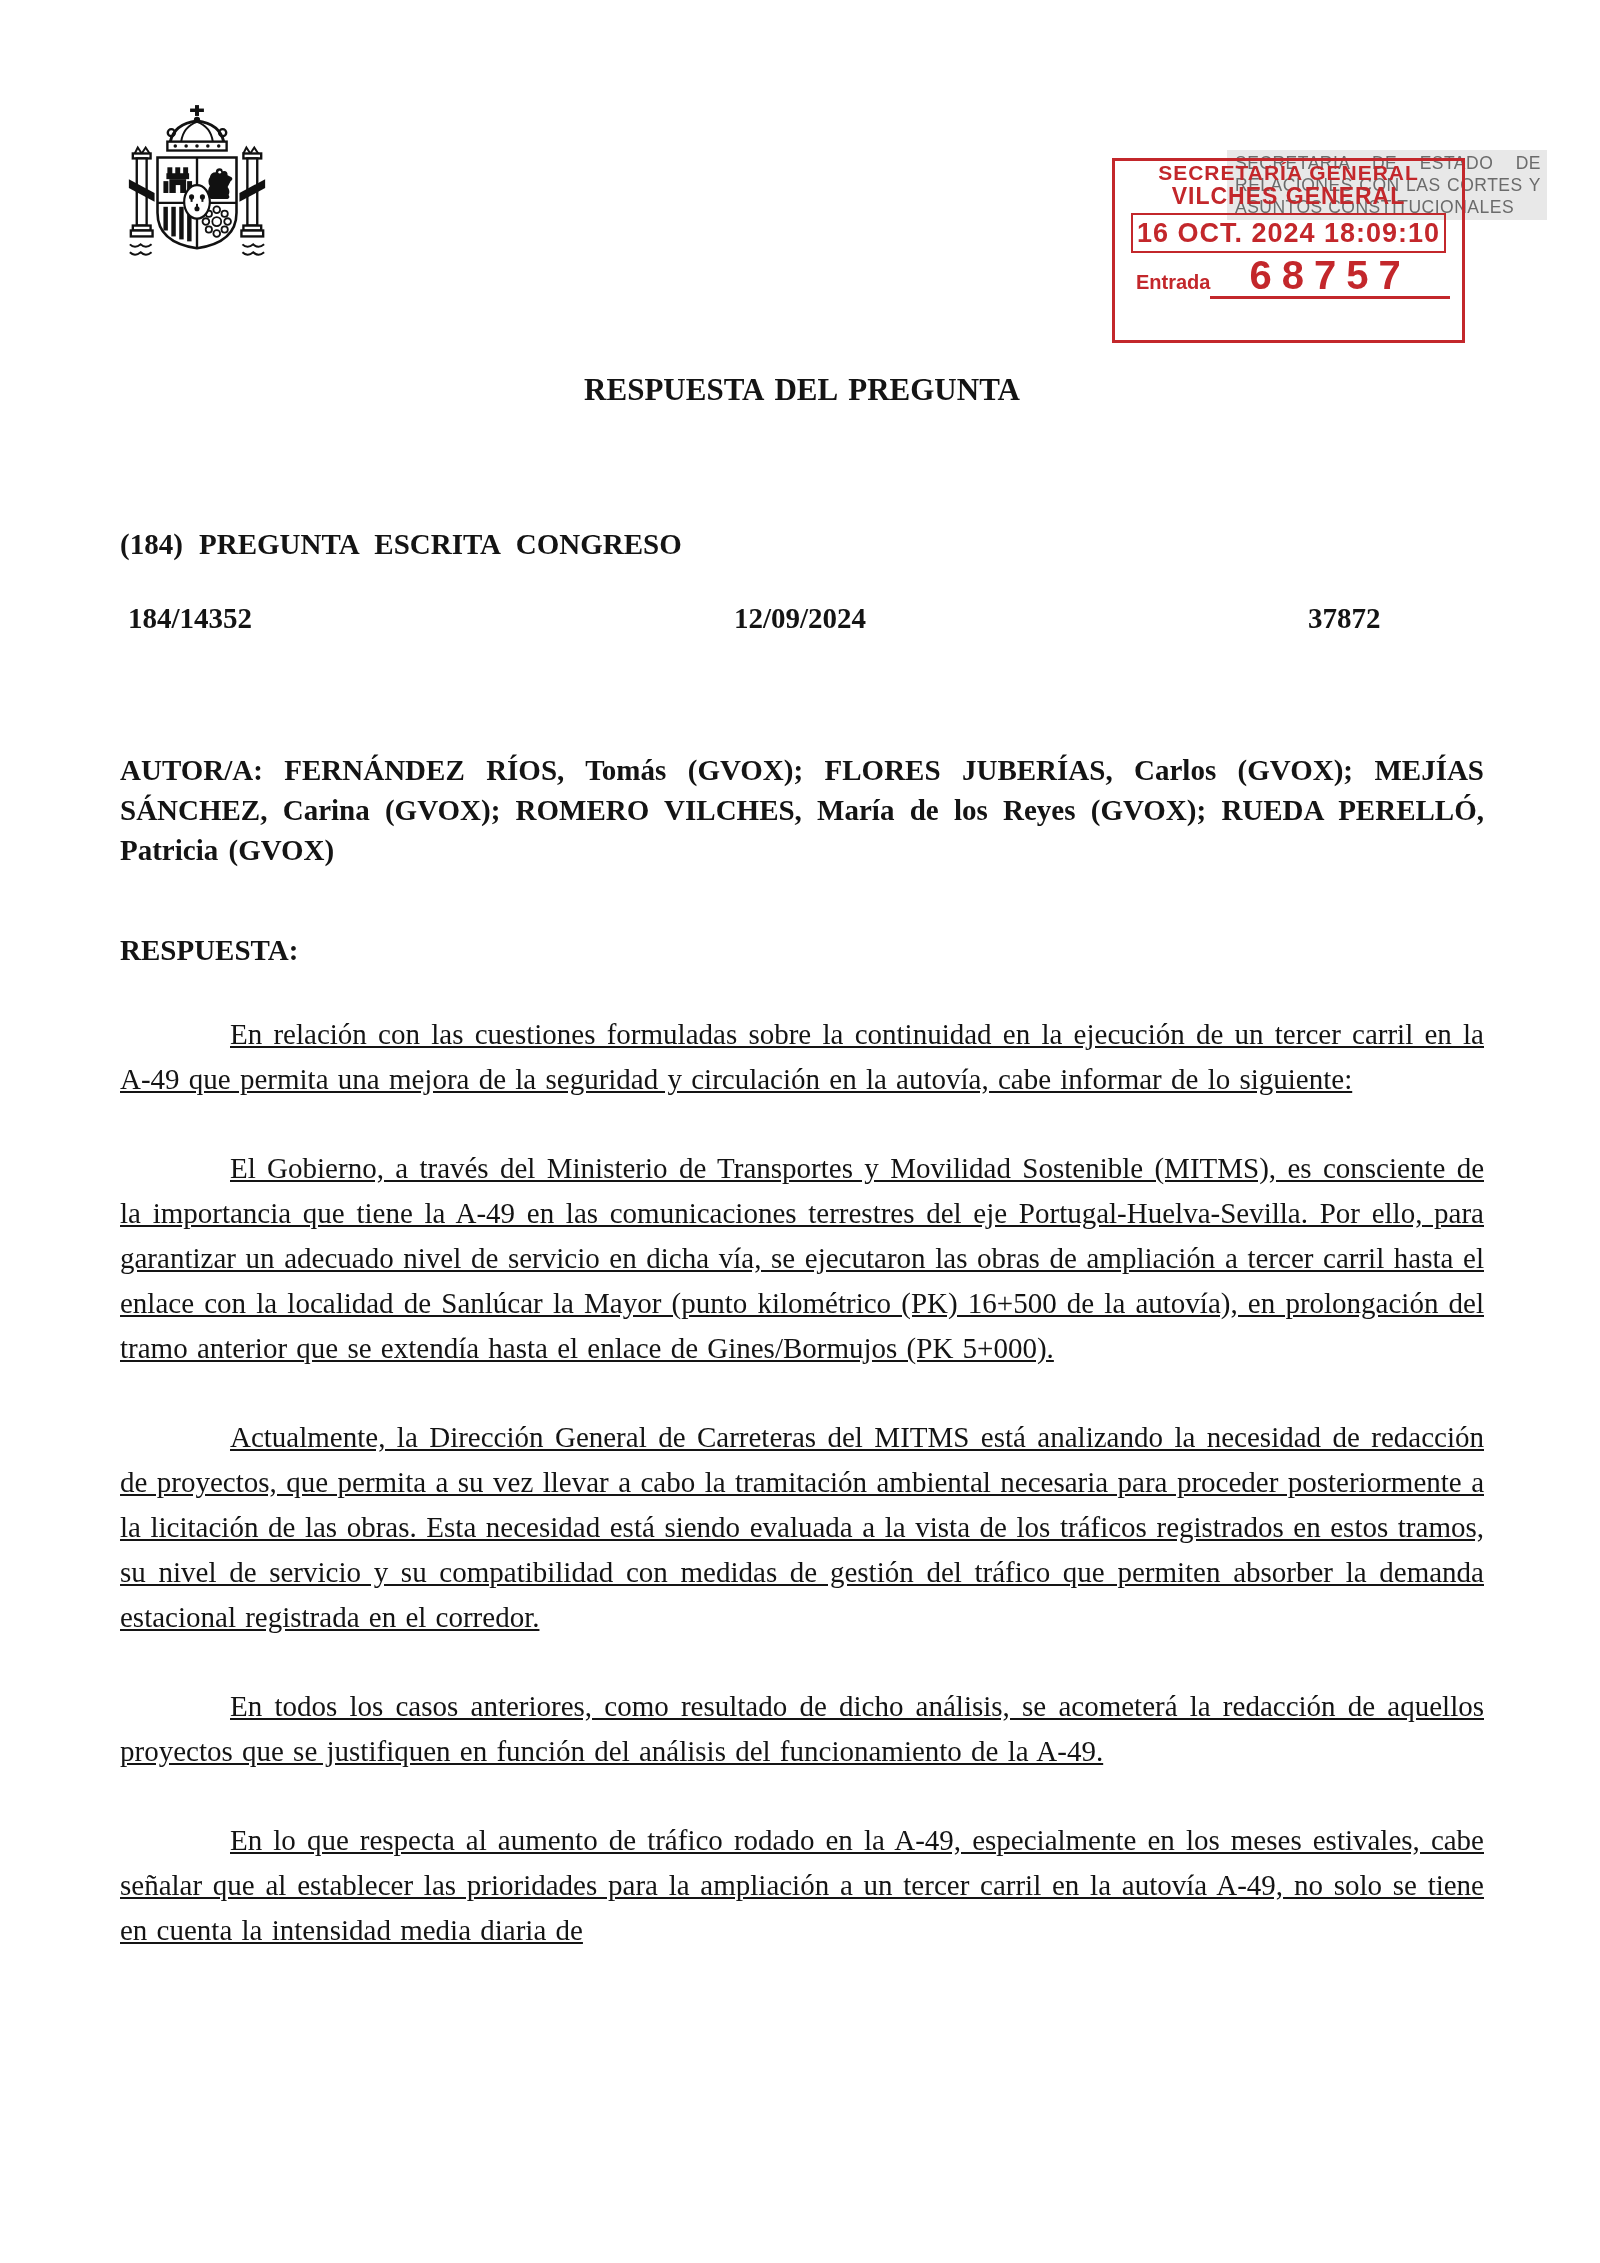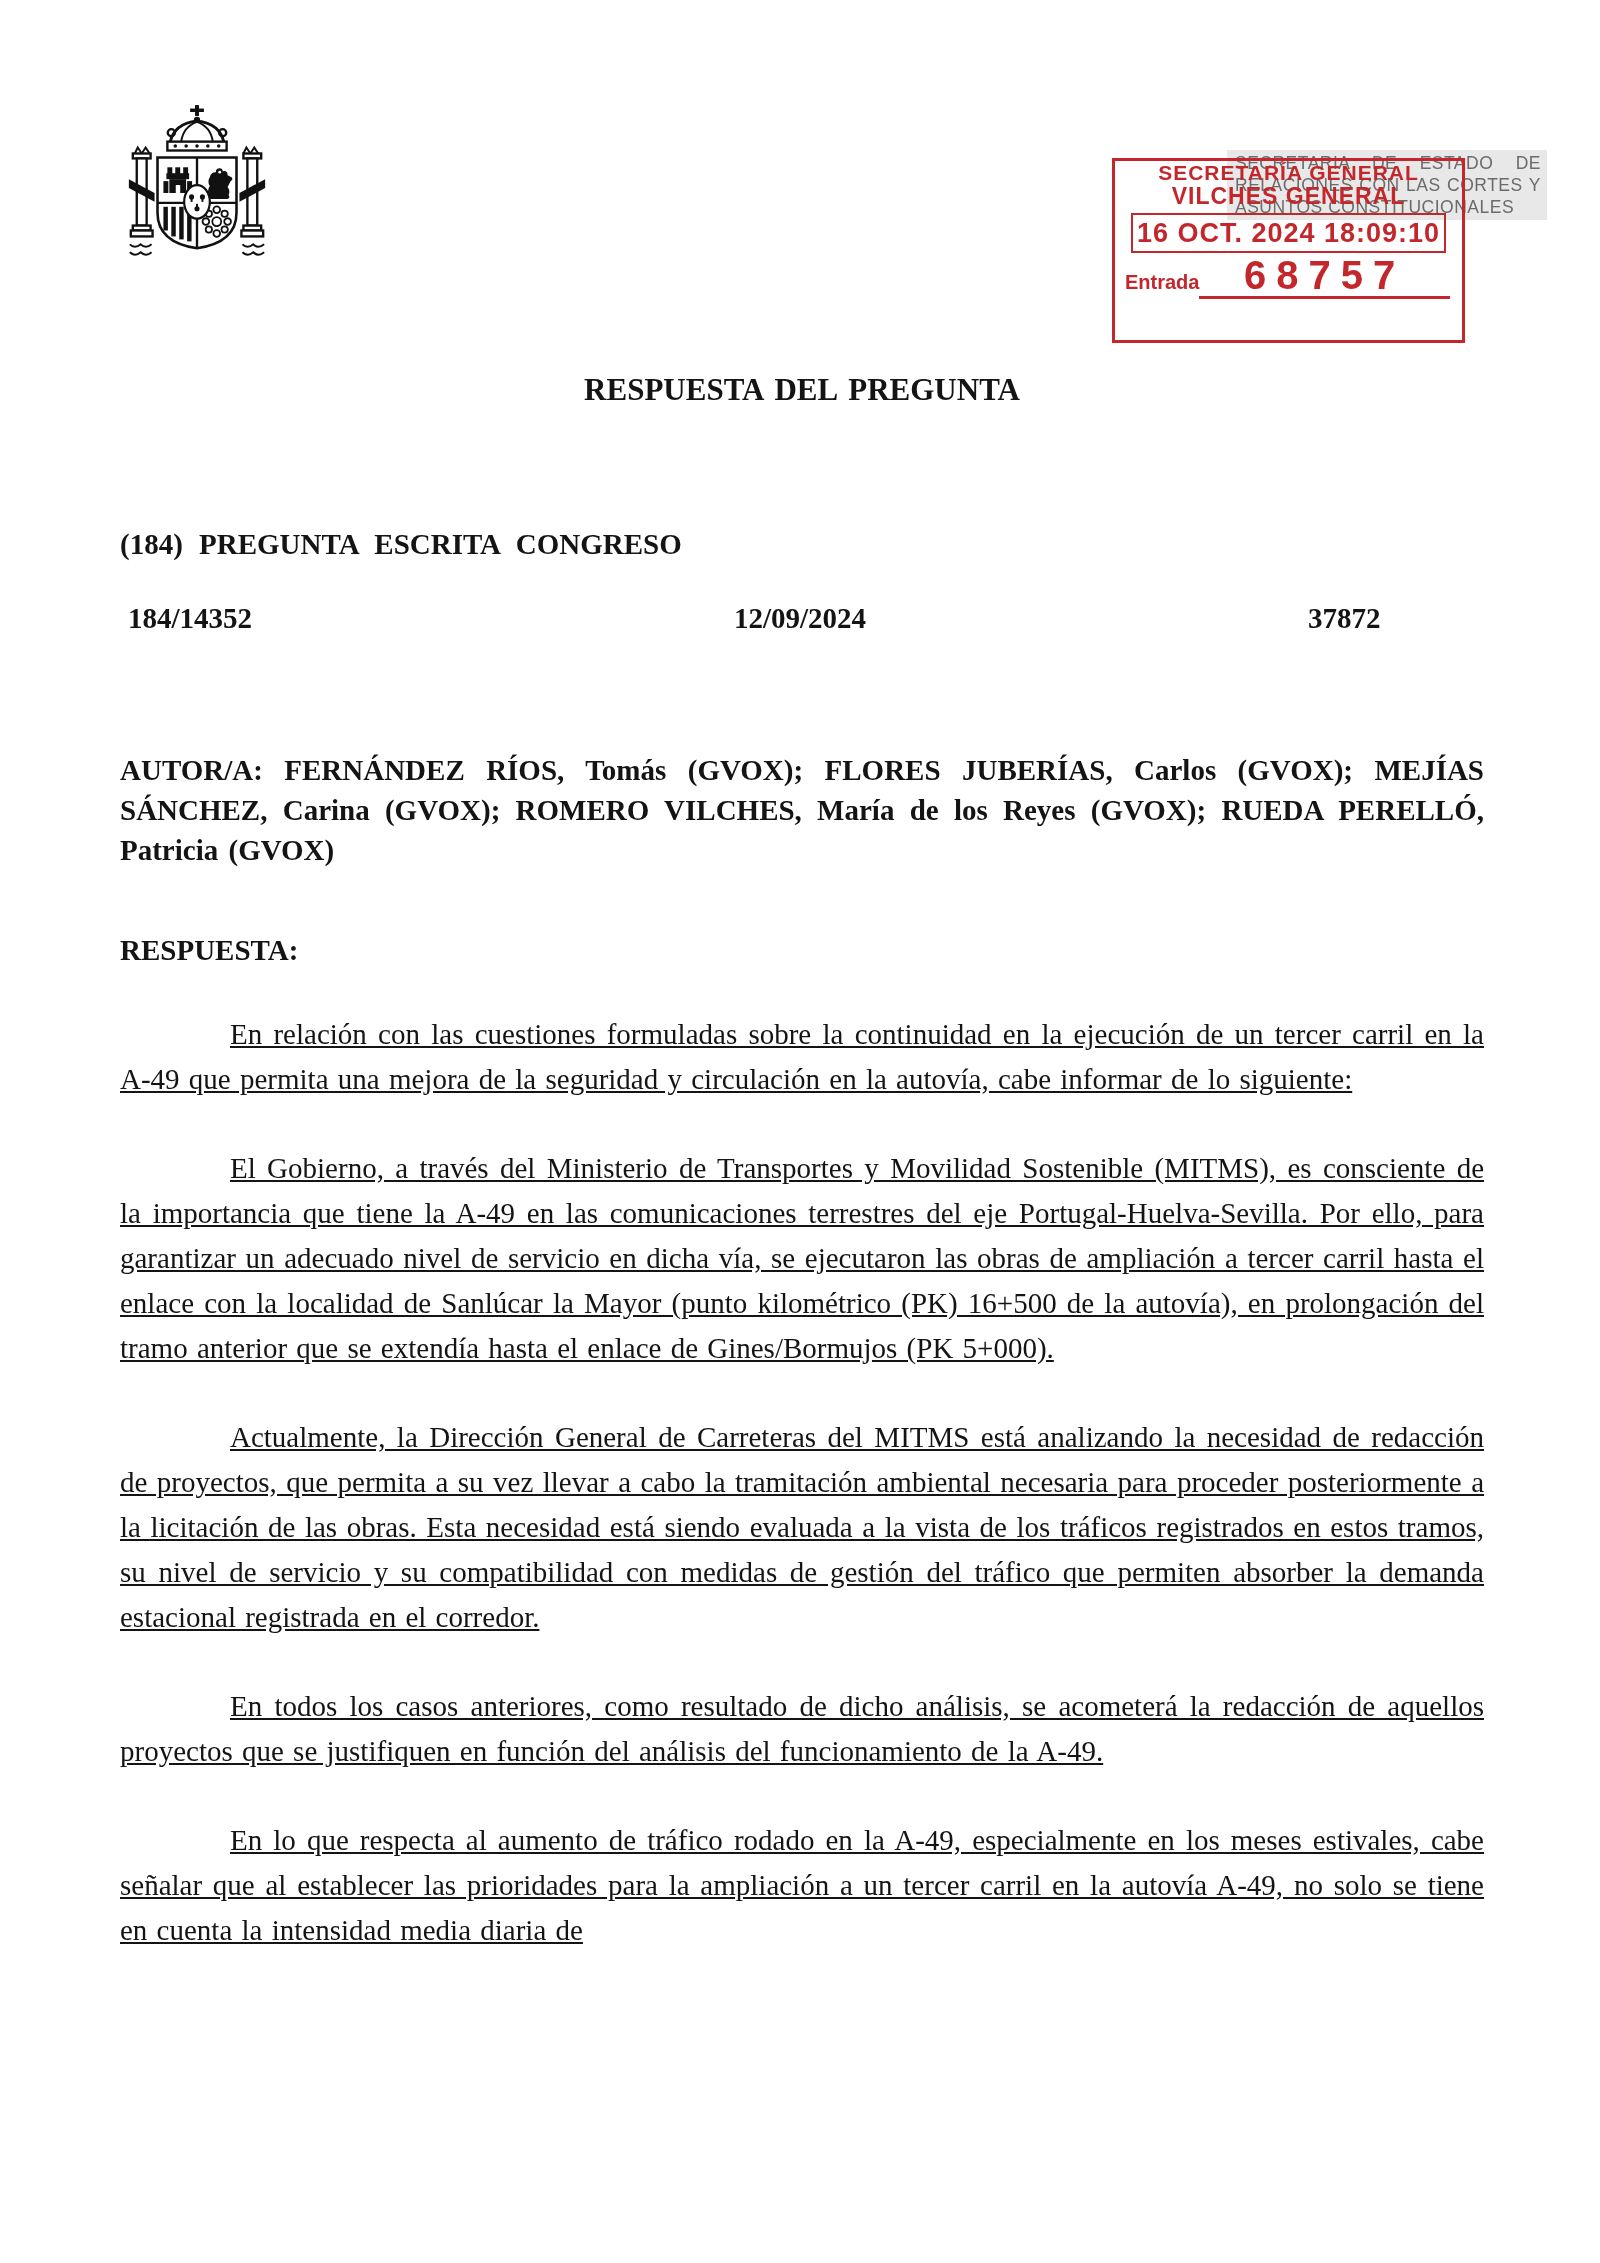--- a/index.html
+++ b/index.html
@@ -45,21 +45,21 @@
   .red-stamp .l2 { font-size:21px; line-height:23px; letter-spacing:1px; }
   .red-stamp .l3 { font-size:23px; line-height:25px; letter-spacing:1px; }
   .red-stamp .datebox {
     margin:4px 16px 0 16px;
     border:2px solid #c3272b;
     font-size:27px; line-height:36px;
     letter-spacing:1px;
   }
   .red-stamp .entry-row {
     display:flex; align-items:flex-end;
-    padding:0 12px 0 10px; margin-top:2px;
+    padding:0 12px 0 21px; margin-top:2px;
   }
   .red-stamp .entry-label { font-size:20px; line-height:30px; padding-bottom:2px; }
   .red-stamp .entry-number {
     flex:1; text-align:center;
     font-size:40px; line-height:40px; letter-spacing:10px;
     border-bottom:3px solid #c3272b;
     padding-bottom:1px;
   }
 
   

